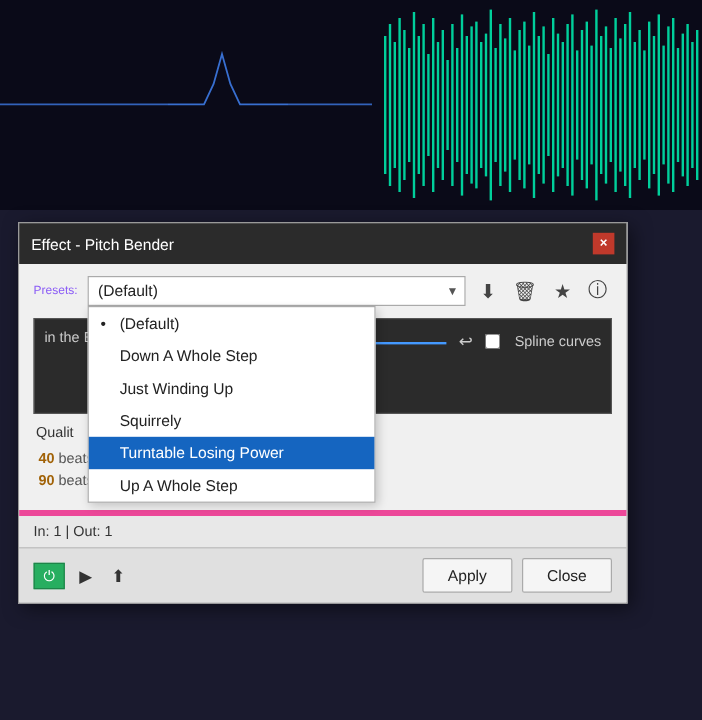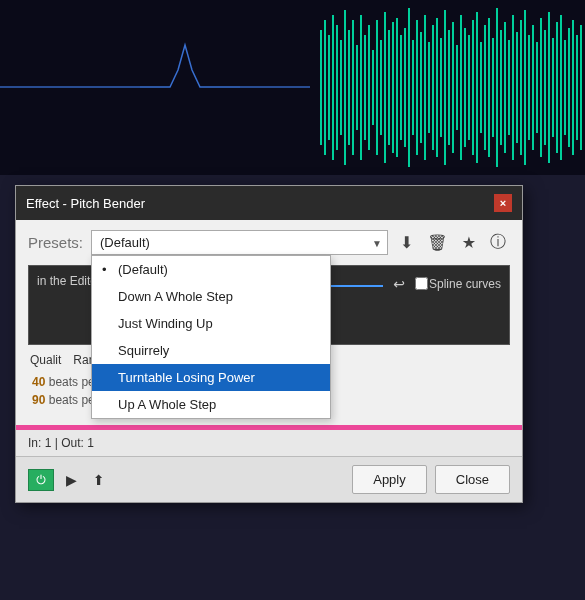--- a/index.html
+++ b/index.html
@@ -65,22 +65,22 @@
 
     
     .presets-row {
       display: flex;
       align-items: center;
       margin-bottom: 10px;
       position: relative;
     }
 
     .presets-label {
-      font-size: 15px;
-      color: #737373;
+      font-size: 10px;
+      color: #8b5cf6;
       margin-right: 8px;
       white-space: nowrap;
     }
 
     .presets-select-wrapper {
       position: relative;
       flex: 1;
     }
 
     .presets-select-display {
@@ -184,22 +184,22 @@
 
     .editor-line {
       width: 60px;
       height: 2px;
       background: #4499ff;
       margin-top: 4px;
     }
 
     .spline-checkbox-wrapper {
       display: flex;
-      align-items: flex-start;
-      gap: 1px;
+      align-items: center;
+      gap: 12px;
       color: #ccc;
       font-size: 12px;
     }
 
     .param-label {
       color: #333;
       font-size: 12px;
       white-space: nowrap;
     }
 

